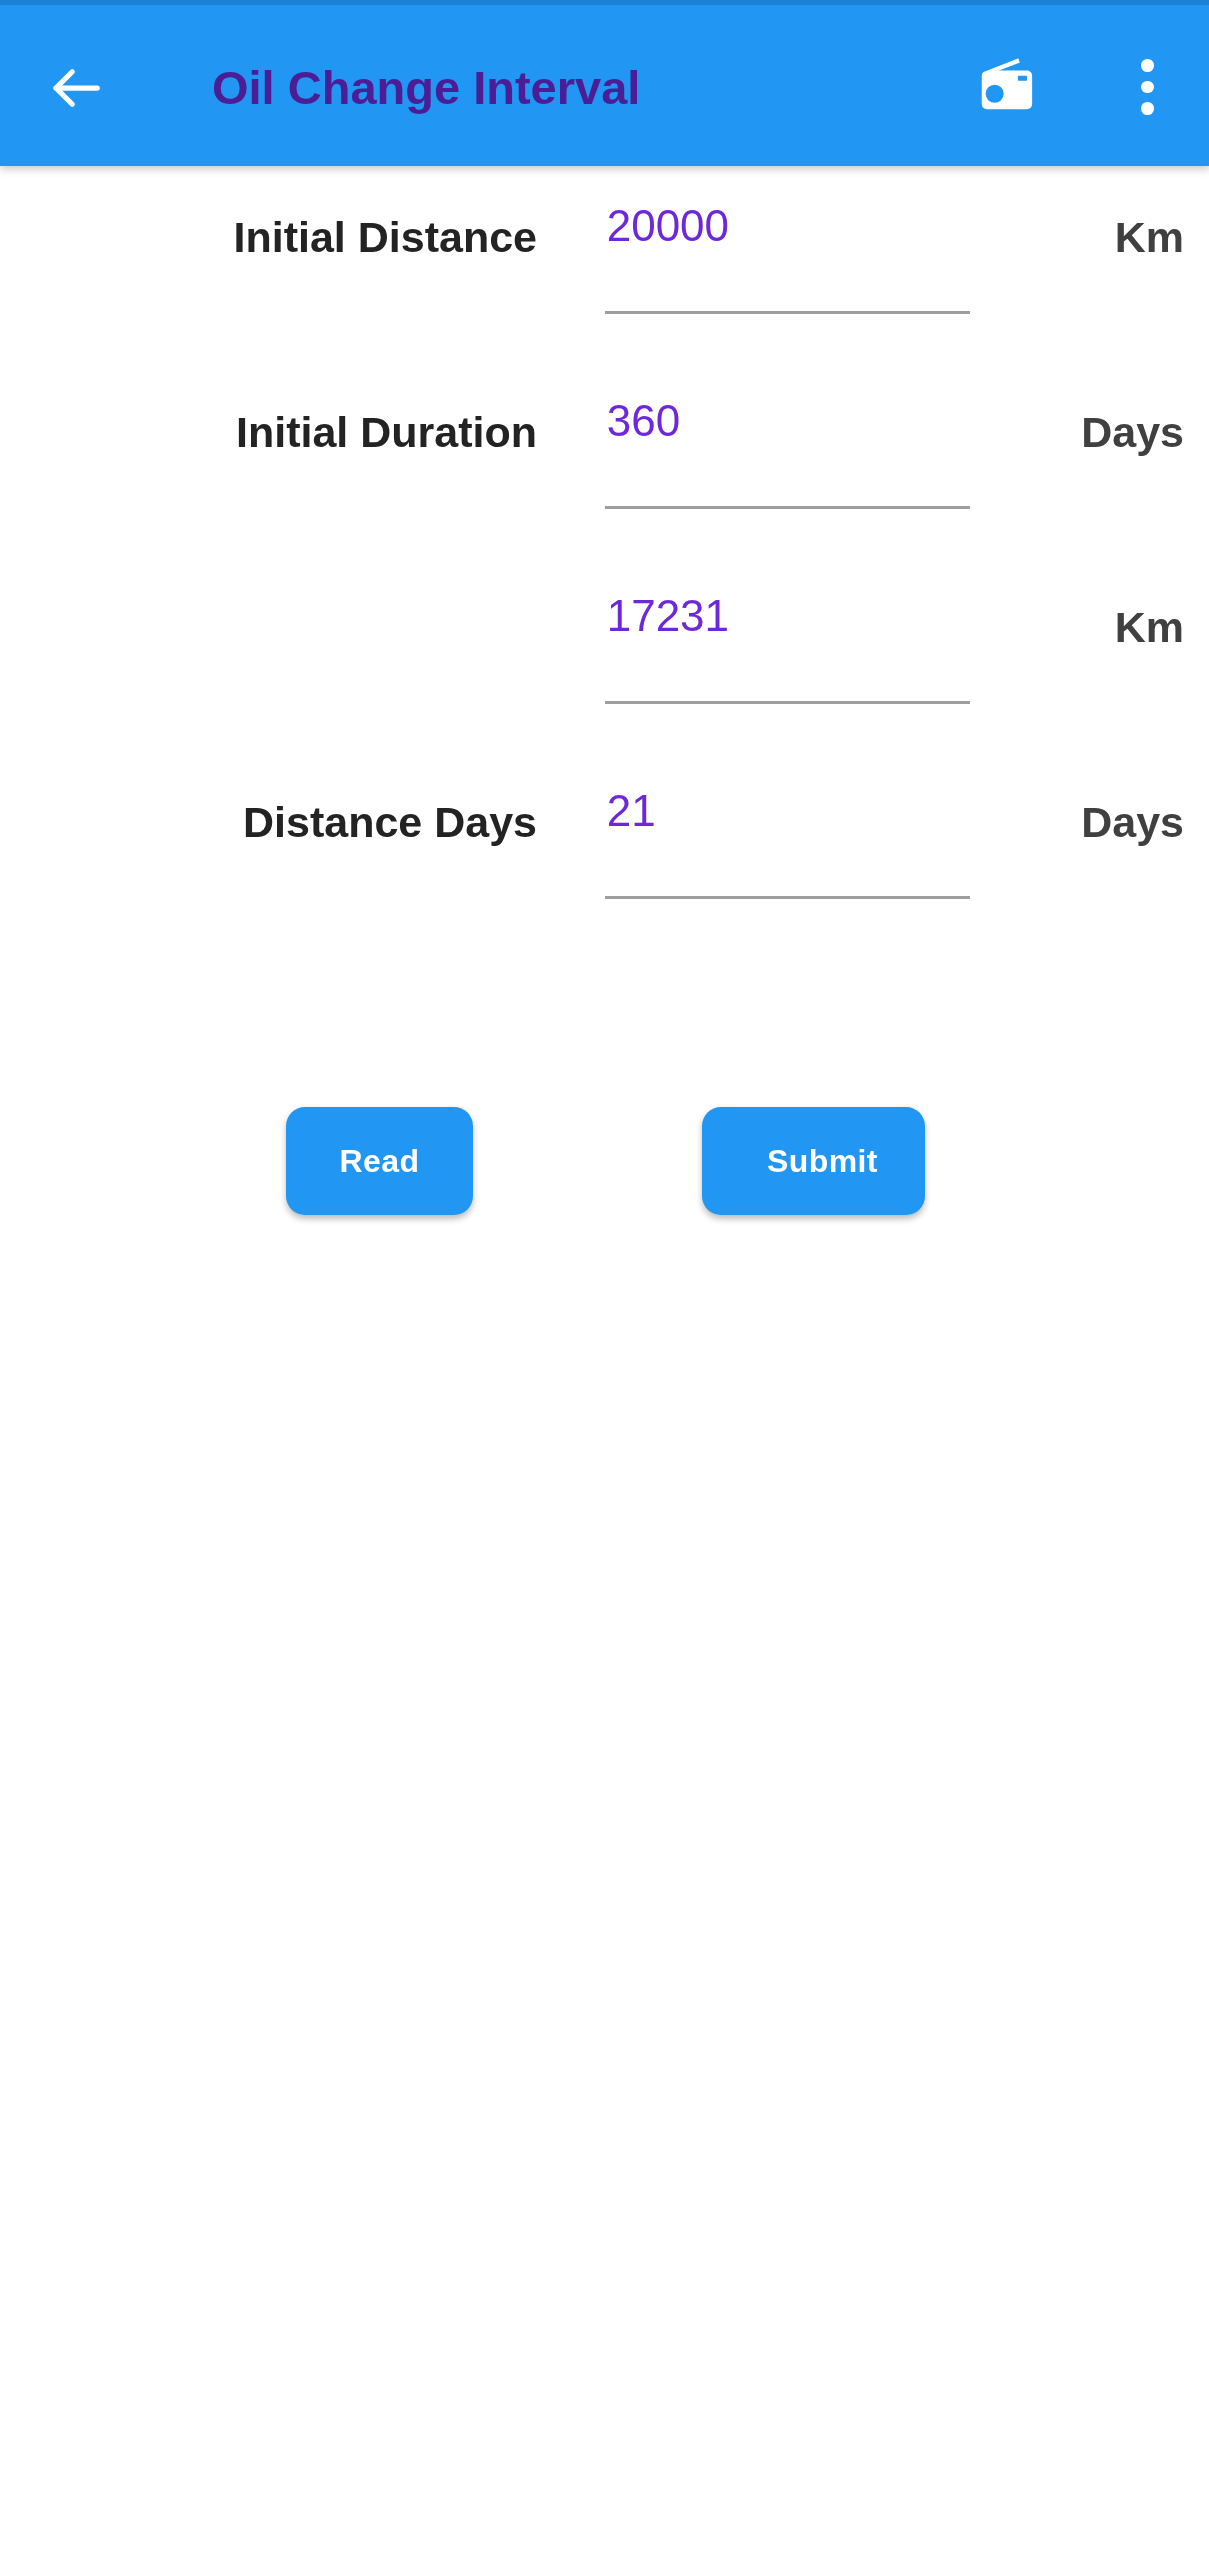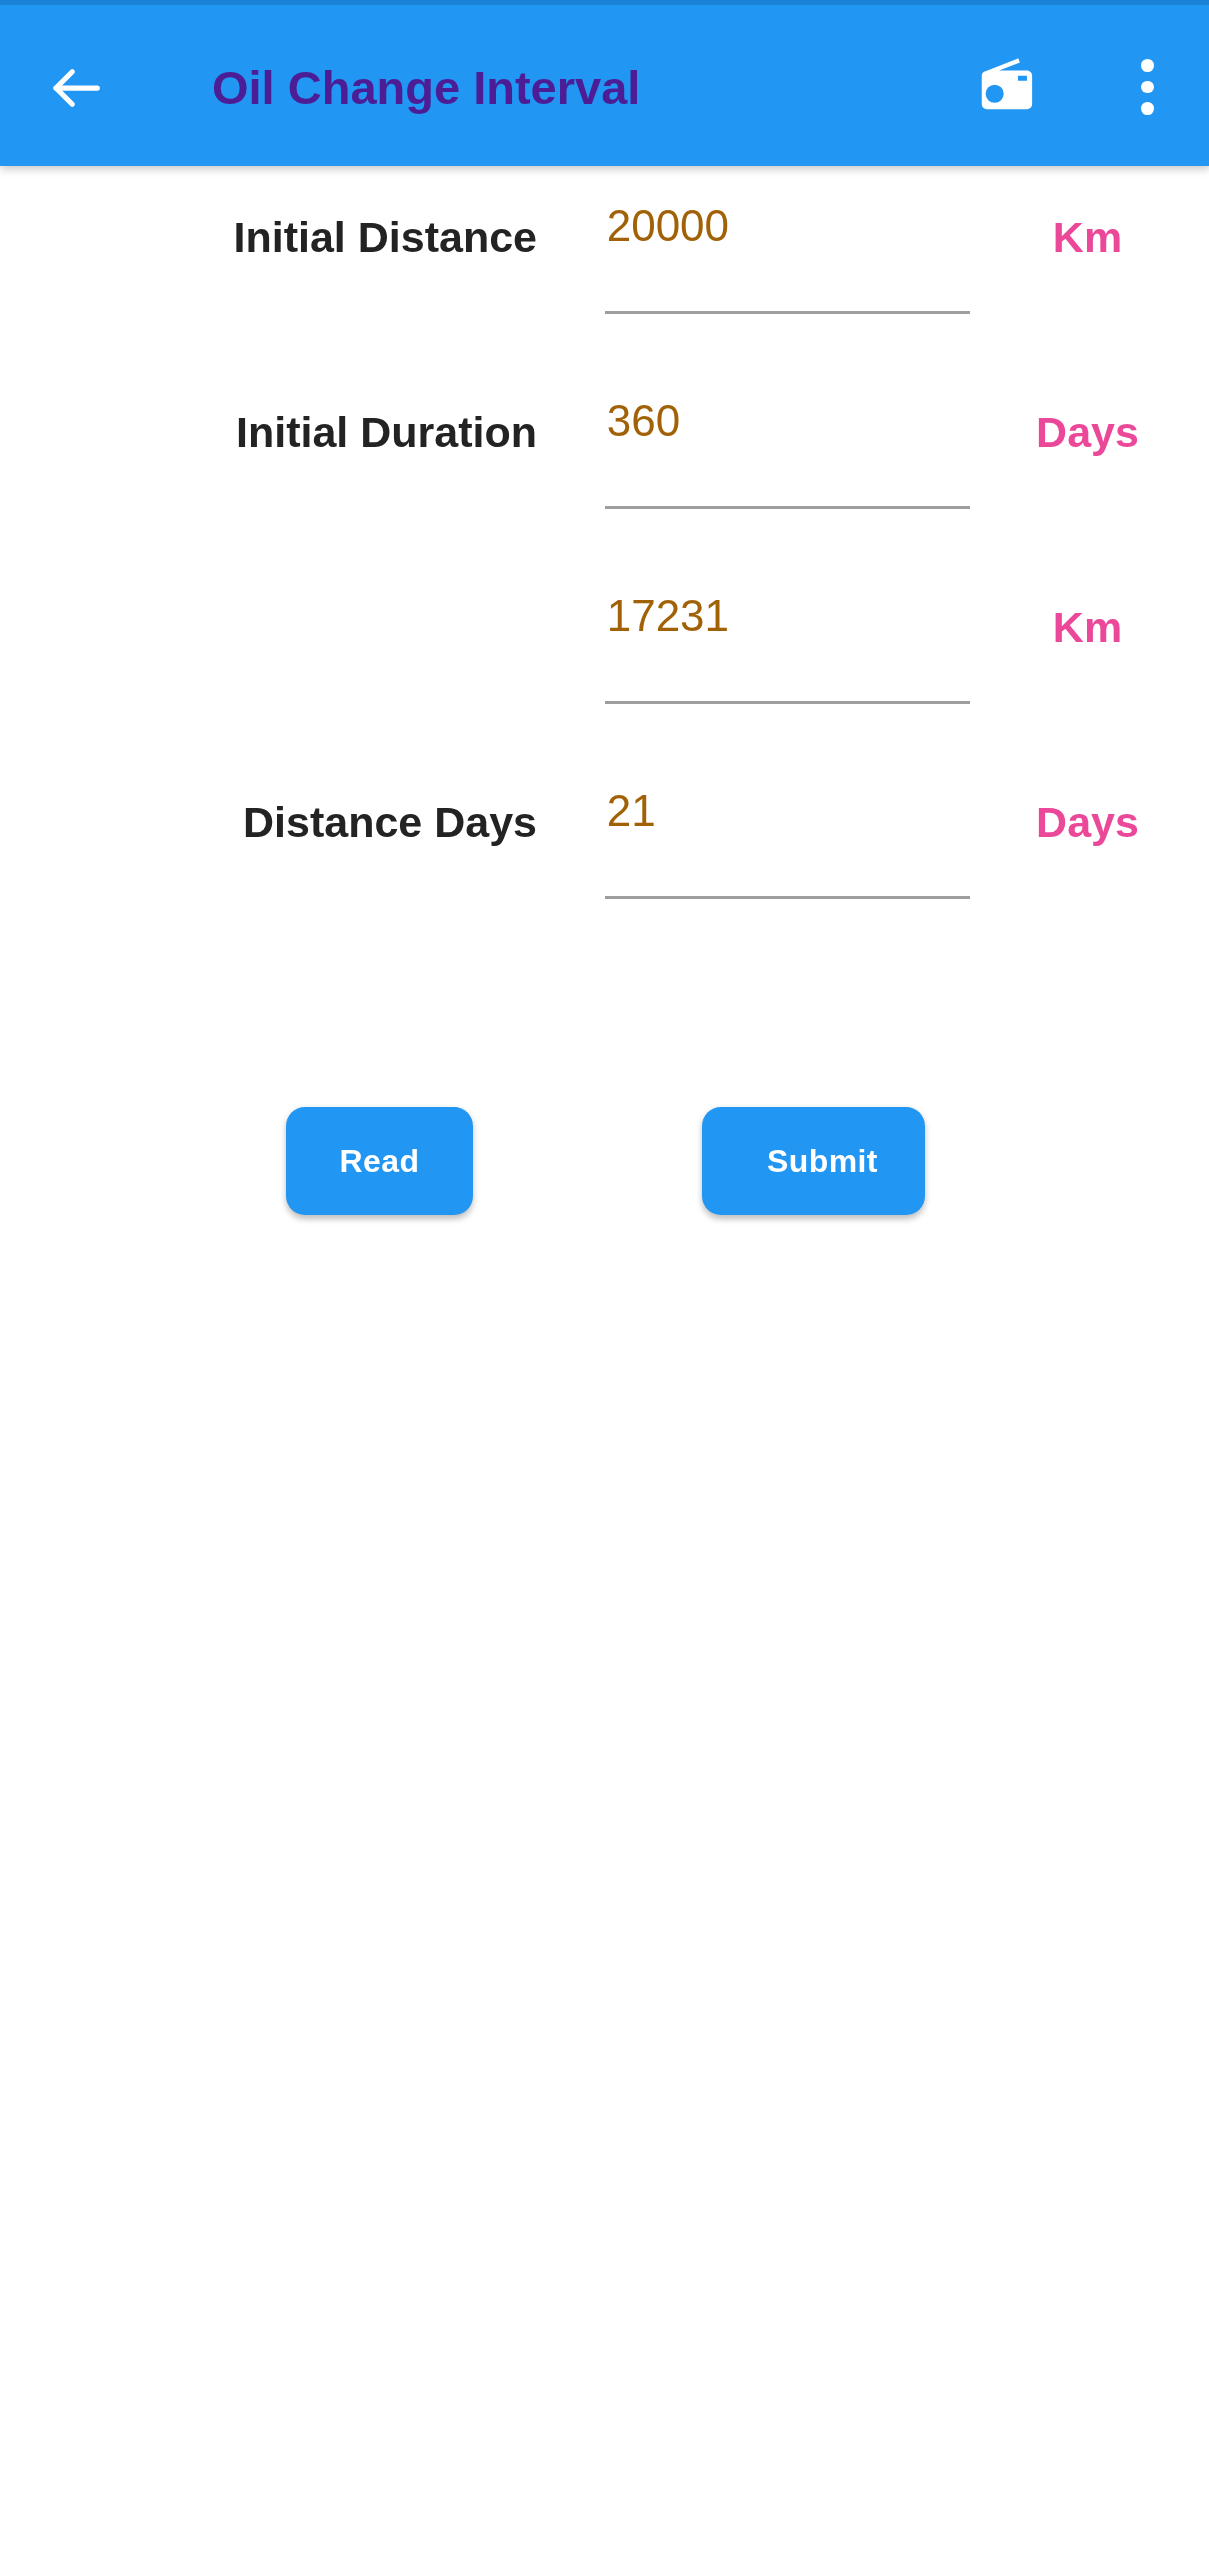--- a/index.html
+++ b/index.html
@@ -128,38 +128,38 @@
     height: 118px;
     border-bottom: 3.4px solid #9e9e9e;
     box-sizing: border-box;
     cursor: text;
   }
   .field-value {
     position: absolute;
     left: 1.7px;
     top: 5px;
     font-size: 44px;
-    color: #a16207;
+    color: #6d28d9;
     font-weight: normal;
     white-space: nowrap;
     background: transparent;
     border: none;
     outline: none;
     padding: 0;
     font-family: "Liberation Sans", sans-serif;
   }
   .row-unit {
     position: absolute;
     left: 991px;
     top: 47px;
     width: 193px;
-    text-align: center;
+    text-align: right;
     font-size: 43px;
     font-weight: bold;
-    color: #ec4899;
+    color: #404040;
     white-space: nowrap;
   }
 
   
   .button-row {
     position: absolute;
     top: 1107px;
     left: 0;
     width: 1210px;
     height: 109px;

